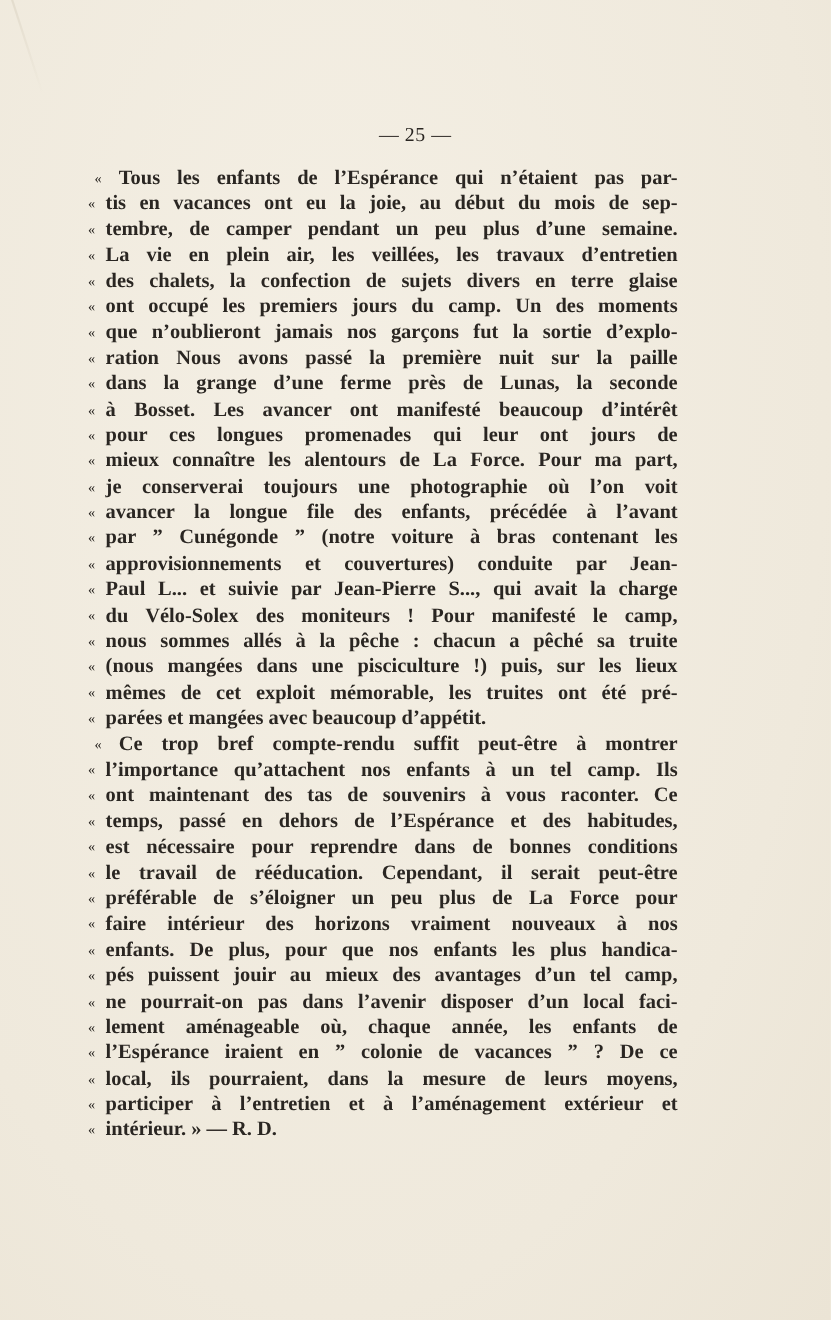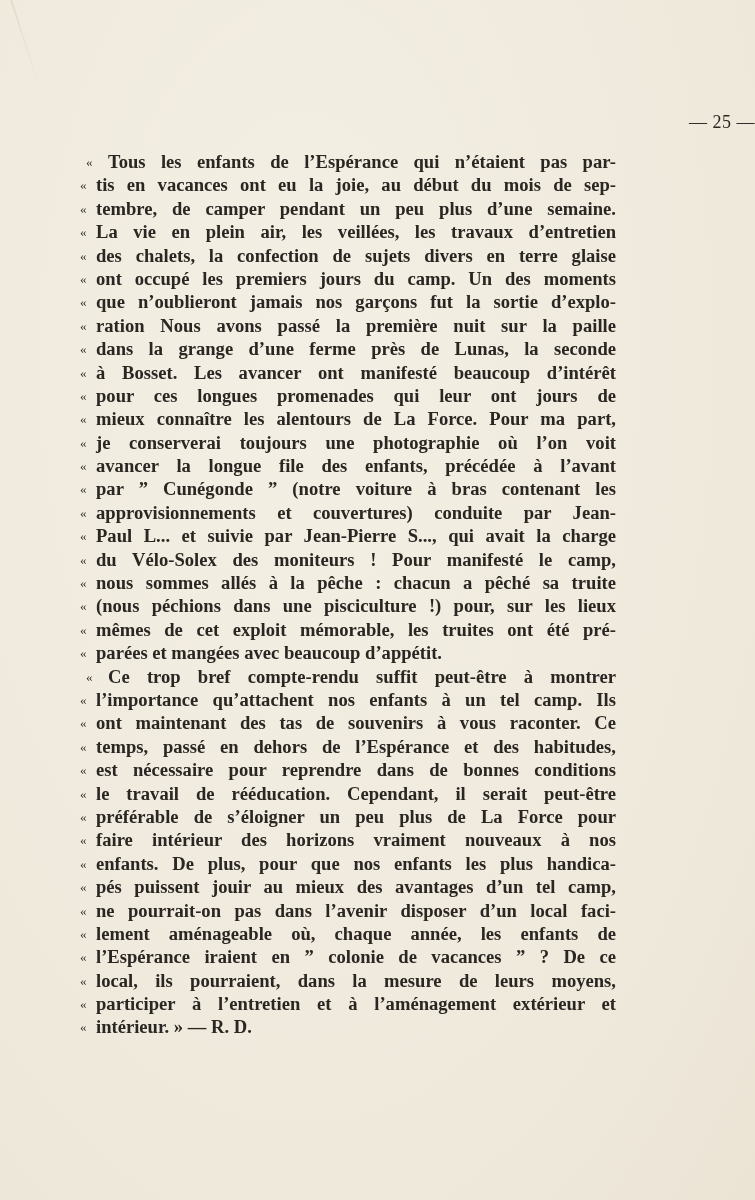--- a/index.html
+++ b/index.html
@@ -31,21 +31,21 @@
       height: 90px;
       background: linear-gradient(#e3dccd, rgba(227,220,205,0));
       transform: rotate(-18deg);
       transform-origin: top left;
     }
     .page-number {
       position: absolute;
       top: 112px;
       left: 0;
       width: 755px;
-      text-align: right;
+      text-align: center;
       font-size: 18px;
       letter-spacing: 0.5px;
     }
     .text-block {
       position: absolute;
       left: 96px;
       top: 150px;
       width: 520px;
     }
     .line {
@@ -153,21 +153,21 @@
         <div class="line-wrap">
           <span class="gutter">«</span>
           <div class="line">du Vélo-Solex des moniteurs ! Pour manifesté le camp,</div>
         </div>
         <div class="line-wrap">
           <span class="gutter">«</span>
           <div class="line">nous sommes allés à la pêche : chacun a pêché sa truite</div>
         </div>
         <div class="line-wrap">
           <span class="gutter">«</span>
-          <div class="line">(nous péchions dans une pisciculture !) pour, sur les lieux</div>
+          <div class="line">(nous mangées dans une pisciculture !) puis, sur les lieux</div>
         </div>
         <div class="line-wrap">
           <span class="gutter">«</span>
           <div class="line">mêmes de cet exploit mémorable, les truites ont été pré-</div>
         </div>
         <div class="line-wrap">
           <span class="gutter">«</span>
           <div class="line last">parées et mangées avec beaucoup d’appétit.</div>
         </div>
       </div>

